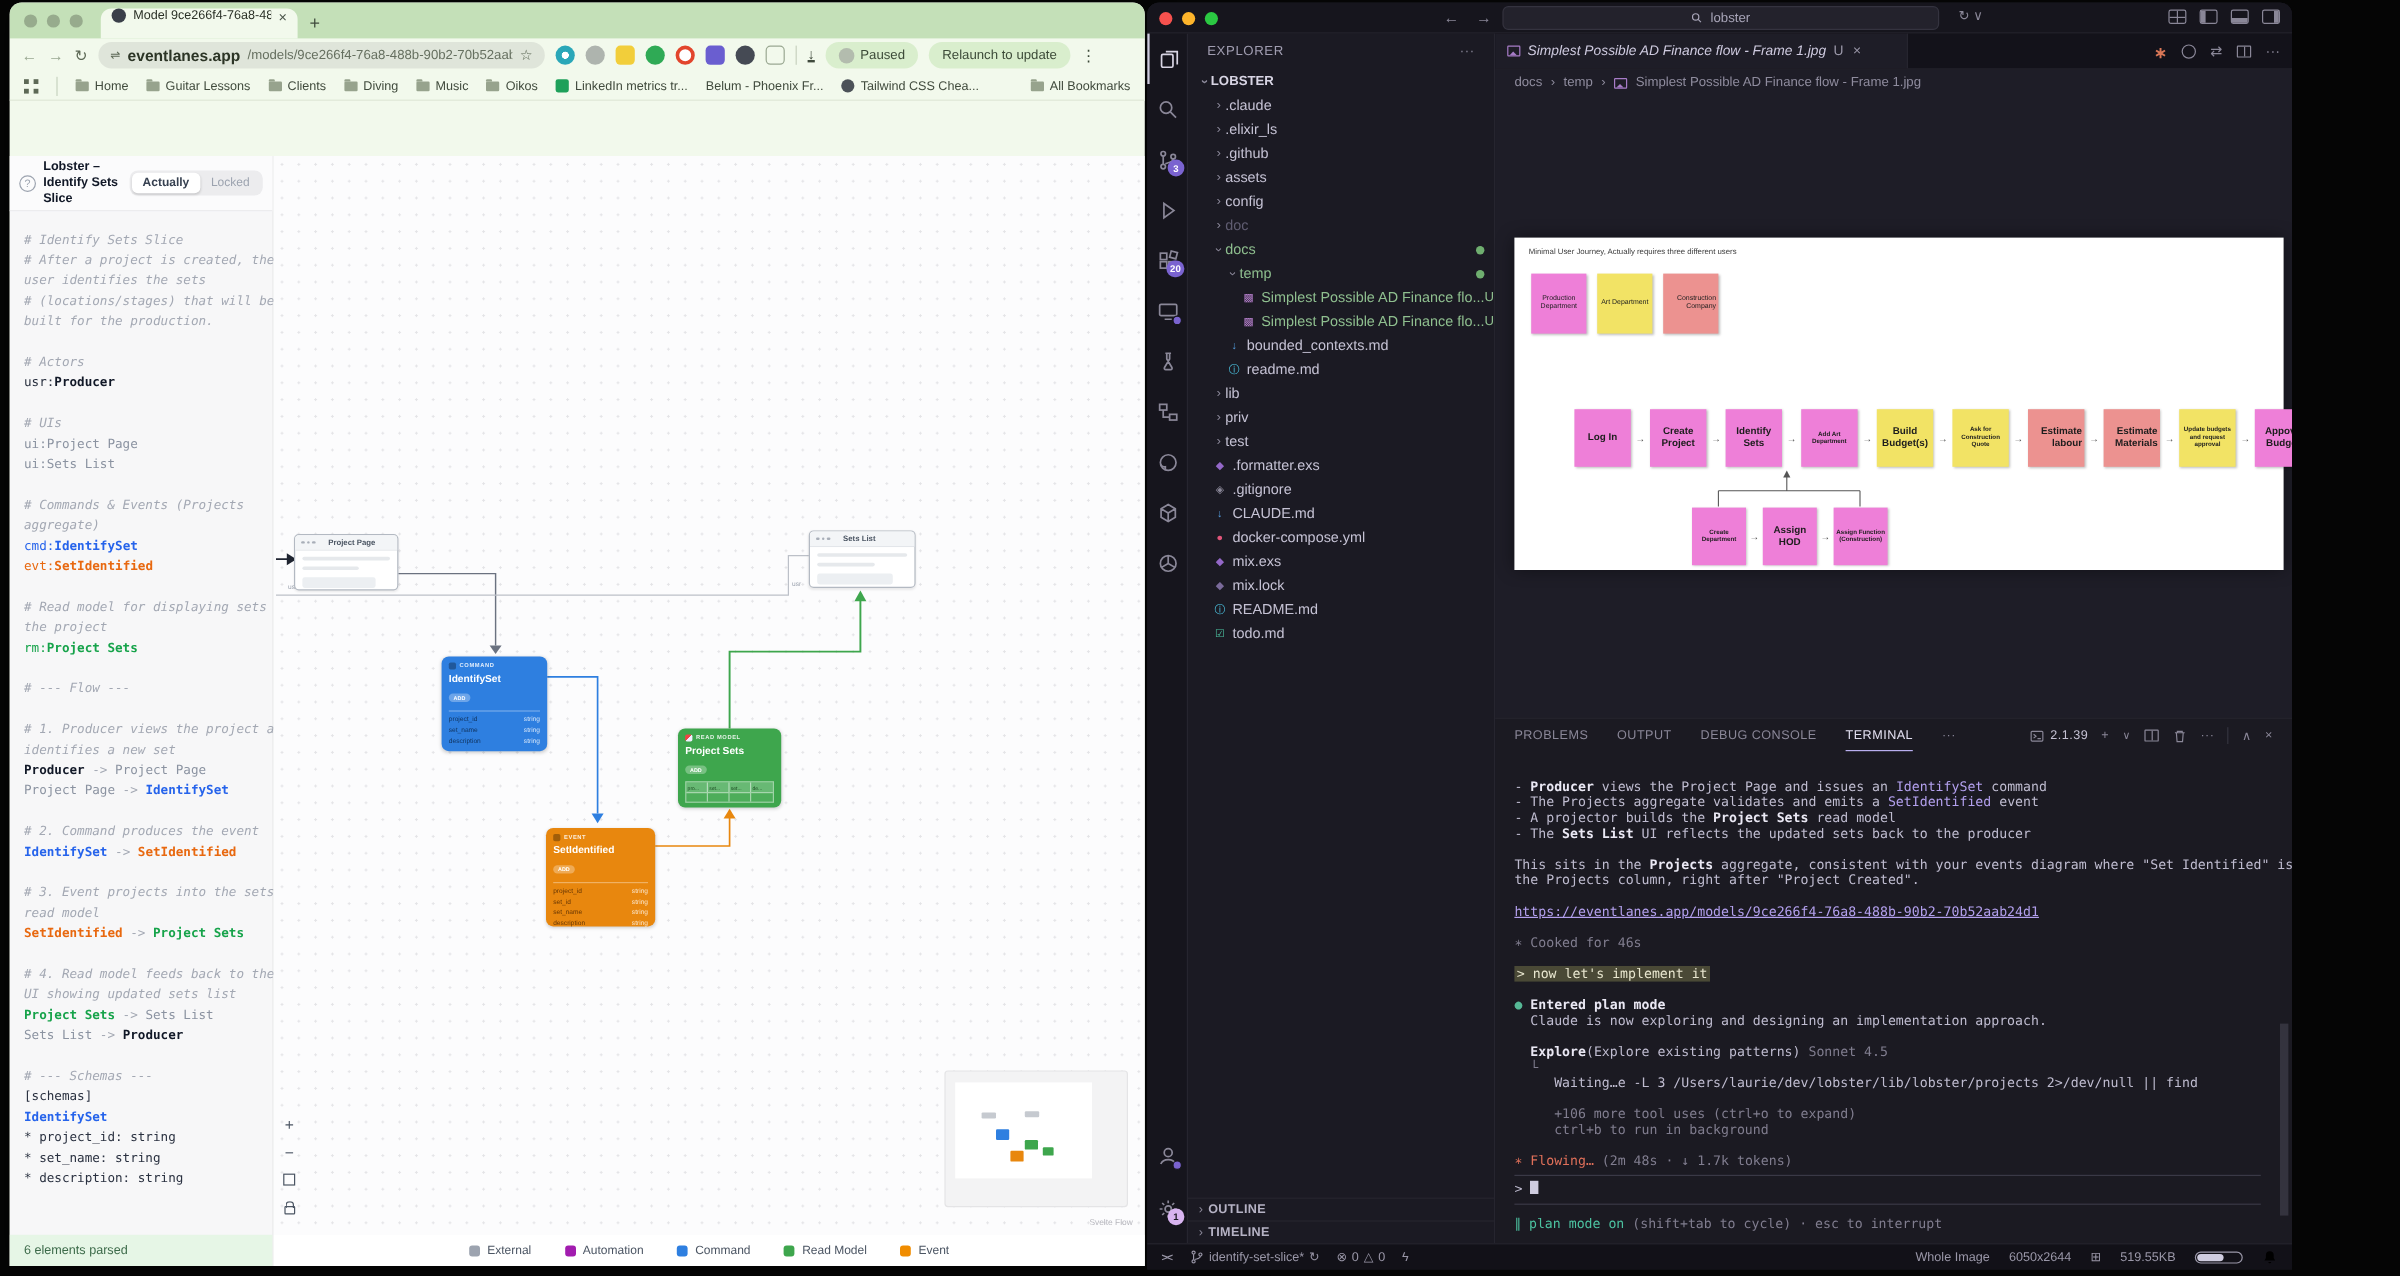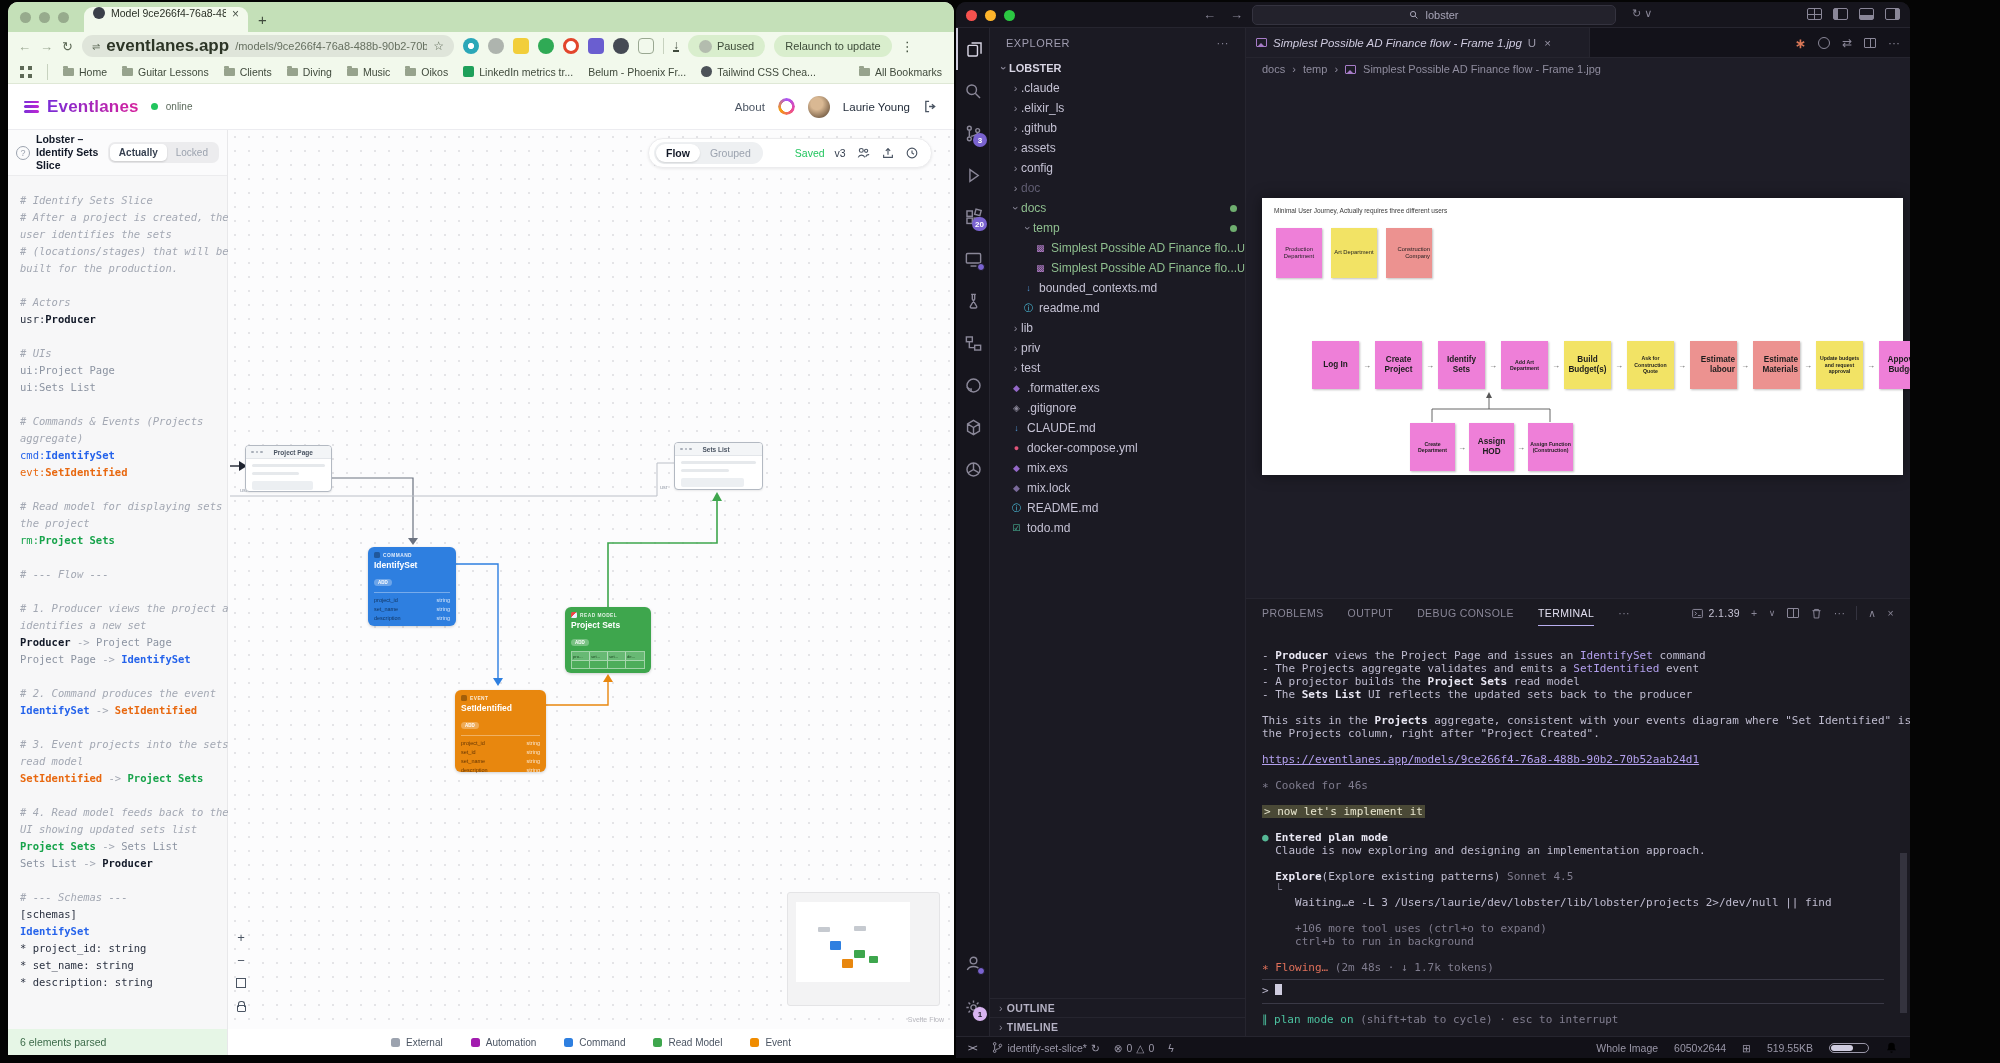--- a/index.html
+++ b/index.html
@@ -15,21 +15,21 @@
   .btab{margin-left:66px;height:25px;width:164px;background:#f2f9ec;border-radius:9px 9px 0 0;display:flex;align-items:flex-start;gap:6px;padding:0 9px;}
   .favicon{width:12px;height:12px;border-radius:50%;background:#3a3f49;flex:none;}
   .btab-title{font-size:10.5px;color:#2a3026;white-space:nowrap;overflow:hidden;flex:1;}
   .btab-x{color:#4a544a;font-size:12px;}
   .newtab{color:#3f4a3c;font-size:15px;margin:0 0 4px 10px;}
   .toolbar{height:28px;display:flex;align-items:center;padding:0 10px;gap:9px;background:#f2f9ec;}
   .navg{color:#5d6956;font-size:13px;}
   .navg.dim{color:#9aa892;}
   .urlpill{width:372px;height:22px;background:#dfe5da;border-radius:11px;display:flex;align-items:center;padding:0 10px;gap:6px;flex:none;}
   .tune{color:#5d6956;font-size:10px;}
-  .host{font-weight:700;font-size:17px;color:#2c3526;white-space:nowrap;}
+  .host{font-weight:700;font-size:13px;color:#2c3526;white-space:nowrap;}
   .upath{font-size:11px;color:#667060;white-space:nowrap;overflow:hidden;flex:1;}
   .star{color:#5d6956;font-size:12px;}
   .ext{width:16px;height:16px;border-radius:50%;flex:none;}
   .e1{background:radial-gradient(circle at 50% 50%,#fff 25%,#2aa7b8 28%);}
   .e2{background:#aeb4ae;}
   .e3{border-radius:4px;background:#f2ce3a;position:relative;}
   .e4{background:#2faa55;}
   .e5{background:#fff;border:3px solid #e2452c;}
   .e6{border-radius:4px;background:#6a5ed0;}
   .e7{background:#454a54;}
@@ -319,39 +319,20 @@
             <span>Tailwind CSS Chea...</span>
           </span>
         </span>
       <span class="bspace"></span>
       <span class="bmk">
           <span class="fold"></span>
           <span>All Bookmarks</span>
         </span>
     </div>
 
-    <div class="appheader">
-      <span class="burger">
-          <i></i>
-          <i></i>
-          <i></i>
-        </span>
-      <span class="brand">Eventlanes</span>
-      <span class="odot"></span>
-      <span class="online">online</span>
-      <span class="hright">
-        <span class="about">About</span>
-        <span class="ringicon"></span>
-        <span class="avatar"></span>
-        <span class="uname">Laurie Young</span>
-        <svg class="exit" width="15" height="15" viewBox="0 0 16 16" style="stroke:#4b5563;fill:none;stroke-width:1.4;">
-            <path d="M6.5 2.5 H3 V13.5 H6.5 M9.5 5.5 L12.5 8 L9.5 10.5 M12.5 8 H6.5"></path>
-          </svg>
-      </span>
-    </div>
 
     <div class="leftpanel">
       <div class="panelhead">
         <span class="helpc">?</span>
         <span class="ptitle">Lobster – Identify Sets Slice</span>
         <span class="toggle">
           <span class="tg on">Actually</span>
           <span class="tg">Locked</span>
         </span>
       </div>
@@ -369,40 +350,20 @@
         <path d="M228 434 H270 V548" stroke="#2e7fe0" stroke-width="1.4" fill="none"></path>
         <polygon points="265,548 275,548 270,556" fill="#2e7fe0"></polygon>
         <path d="M318 575 H380 V551" stroke="#e8870e" stroke-width="1.4" fill="none"></path>
         <polygon points="375,552 385,552 380,544" fill="#e8870e"></polygon>
         <path d="M380 477 V413 H489 V370" stroke="#3ea64d" stroke-width="1.6" fill="none"></path>
         <polygon points="484,371 494,371 489,362" fill="#3ea64d"></polygon>
       </svg>
       <span class="edgelabel" style="left:12px;top:357px;">usr</span>
       <span class="edgelabel" style="left:432px;top:354px;">usr</span>
 
-      <div class="flowbar">
-        <span class="viewtoggle">
-          <span class="vt on">Flow</span>
-          <span class="vt">Grouped</span>
-        </span>
-        <span class="saved">Saved</span>
-        <span class="ver">v3</span>
-        <svg class="fbicon" width="15" height="14" viewBox="0 0 16 16" style="stroke:#4b5563;fill:none;stroke-width:1.3;">
-            <circle cx="5.5" cy="5" r="2.2"></circle>
-            <circle cx="11" cy="5.5" r="1.8"></circle>
-            <path d="M2 13 a4 4 0 0 1 7.5 0 M10.5 12.5 a3.5 3.5 0 0 1 4 -2.5"></path>
-          </svg>
-        <svg class="fbicon" width="14" height="14" viewBox="0 0 16 16" style="stroke:#4b5563;fill:none;stroke-width:1.3;">
-            <path d="M8 10 V3 M5.5 5.5 L8 3 L10.5 5.5 M3 10 v3 h10 v-3"></path>
-          </svg>
-        <svg class="fbicon" width="14" height="14" viewBox="0 0 16 16" style="stroke:#4b5563;fill:none;stroke-width:1.3;">
-            <circle cx="8" cy="8" r="5.5"></circle>
-            <path d="M8 5 V8 L10.3 9.4"></path>
-          </svg>
-      </div>
 
       <div class="nodeui" style="left:17px;top:315px;">
         <div class="hd">
             <span class="hdot"></span>
             <span class="hdot"></span>
             <span class="hdot"></span>
             <span class="uittl">Project Page</span>
           </div>
         <div class="sk"></div>
           <div class="sk s2"></div>

